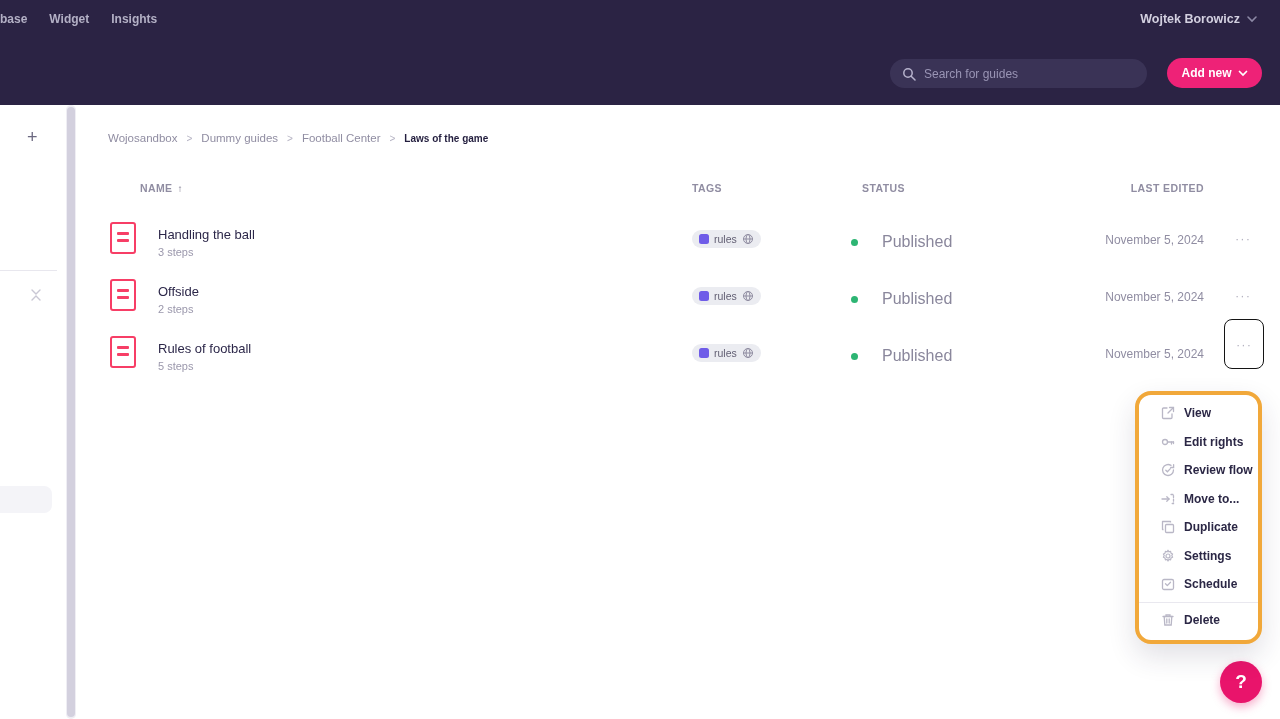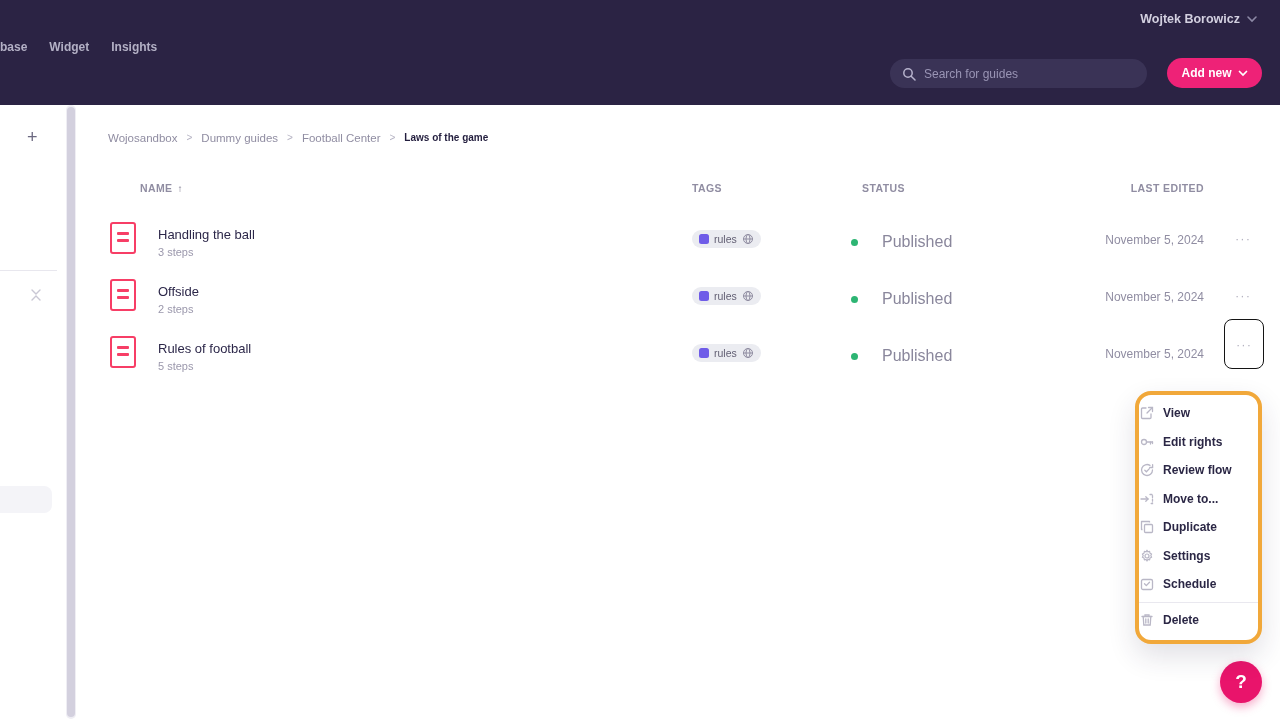--- a/index.html
+++ b/index.html
@@ -2,21 +2,21 @@
 <html><head>
 <meta charset="utf-8">
 <style>
   * { margin:0; padding:0; box-sizing:border-box; }
   html,body { width:1280px; height:719px; overflow:hidden; background:#fff;
     font-family:"Liberation Sans", sans-serif; }
 
   
   .header { position:absolute; left:0; top:0; width:1280px; height:105px; background:#2b2344; }
   .topnav { position:absolute; left:0; top:12px; display:flex; gap:22px; align-items:center; }
-  .topnav .nav-item { font-size:12px; font-weight:700; color:#b3b0c5; cursor:pointer; white-space:nowrap;margin-top:28px; }
+  .topnav .nav-item { font-size:12px; font-weight:700; color:#b3b0c5; cursor:pointer; white-space:nowrap; }
   .user-menu { position:absolute; right:22px; top:12px; display:flex; align-items:center; gap:6px; cursor:pointer; }
   .user-menu .user-name { font-size:12.5px; font-weight:700; color:#d3d0e0; }
   .search-pill { position:absolute; left:890px; top:59px; width:257px; height:29px; border-radius:15px;
     background:#3a3356; display:flex; align-items:center; padding:0 12px; gap:8px; }
   .search-pill input { background:transparent; border:none; outline:none; color:#eab308;
     font-size:12px; width:100%; font-family:"Liberation Sans",sans-serif; }
   .search-pill input::placeholder { color:#9a95b5; }
   .add-new-btn { position:absolute; left:1167px; top:58px; width:95px; height:30px; border-radius:15px;
     background:#ee2277; border:none; color:#fff; font-size:12px; font-weight:700; cursor:pointer;
     display:flex; align-items:center; justify-content:center; gap:6px; font-family:"Liberation Sans",sans-serif; }
@@ -25,21 +25,21 @@
   .sidebar { position:absolute; left:0; top:105px; width:62px; bottom:0; background:#fff; }
   .sb-plus { position:absolute; left:27px; top:24px; font-size:18px; color:#6b6880; cursor:pointer; line-height:16px; }
   .sb-divider { position:absolute; left:0; top:165px; width:57px; height:1px; background:#e8e7ee; }
   .sb-collapse { position:absolute; left:28px; top:182px; cursor:pointer; }
   .sb-hover-item { position:absolute; left:-8px; top:381px; width:60px; height:27px; border-radius:8px; background:#f4f4f8; }
   .sb-scrollbar { position:absolute; left:66px; top:105px; bottom:0; width:10px; background:#efeef4; border-radius:5px; }
   .sb-scroll-thumb { position:absolute; left:1px; top:2px; bottom:2px; width:8px; background:#d3d0de; border-radius:4px; }
 
   
   .main { position:absolute; left:77px; top:105px; right:0; bottom:0; background:#fff; }
-  .breadcrumb { position:absolute; left:31px; top:27px; display:flex; align-items:flex-start; gap:9px; }
+  .breadcrumb { position:absolute; left:31px; top:27px; display:flex; align-items:flex-end; gap:9px; }
   .crumb { font-size:11.5px; color:#908da2; cursor:pointer; }
   .crumb-sep { font-size:10px; color:#b4b2c2; }
   .crumb-current { font-size:10px; font-weight:700; color:#231e3e; }
 
   .thead { position:absolute; left:0; top:77px; right:0; height:14px; }
   .th { position:absolute; font-size:10.5px; font-weight:700; color:#908da2; letter-spacing:.4px; }
   .th-name { left:31px;margin-left:32px; }
   .th-sort { font-size:10px; color:#6f6c84; margin-left:5px; font-weight:400; }
   .th-tags { left:615px; }
   .th-status { left:785px;text-align:center; }
@@ -62,21 +62,21 @@
   .row-date { position:absolute; right:76px; top:23px; font-size:12px; color:#908da2;text-align:center; }
   .row-ellipsis { position:absolute; left:1151px; top:14px; width:30px; height:28px; border:none; background:transparent;
     color:#b4b2c0; font-size:13px; letter-spacing:1px; cursor:pointer; text-align:center; }
   .row-ellipsis.active { left:1147px; top:-5px; width:40px; height:50px; background:#fff;
     border:1.5px solid #141414; border-radius:8px; z-index:5; }
 
   
   .ctx-menu { position:absolute; left:1058px; top:286px; width:127px; height:253px; background:#fff;
     border:4px solid #f1a83a; border-radius:16px; box-shadow:0 12px 28px rgba(40,35,70,.14);
     padding-top:4px; z-index:6; }
-  .ctx-item { height:28.5px; display:flex; align-items:center; padding-left:1px; gap:9px; cursor:pointer; }
+  .ctx-item { height:28.5px; display:flex; align-items:center; padding-left:22px; gap:9px; cursor:pointer; }
   .ctx-item span.lbl { font-size:12px; font-weight:600; color:#2b2745; white-space:nowrap; }
   .ctx-divider { height:1px; background:#e9e8ef; margin:3px 0; }
   .ctx-icon { width:14px; height:14px; flex:0 0 14px; }
 
   
   .help-btn { position:absolute; left:1220px; top:661px; width:42px; height:42px; border-radius:50%;
     background:#e9146b; border:none; color:#fff; font-size:19px; font-weight:700; cursor:pointer;
     box-shadow:0 4px 10px rgba(233,20,107,.35); font-family:"Liberation Sans",sans-serif; }
 
   svg { display:block; }

